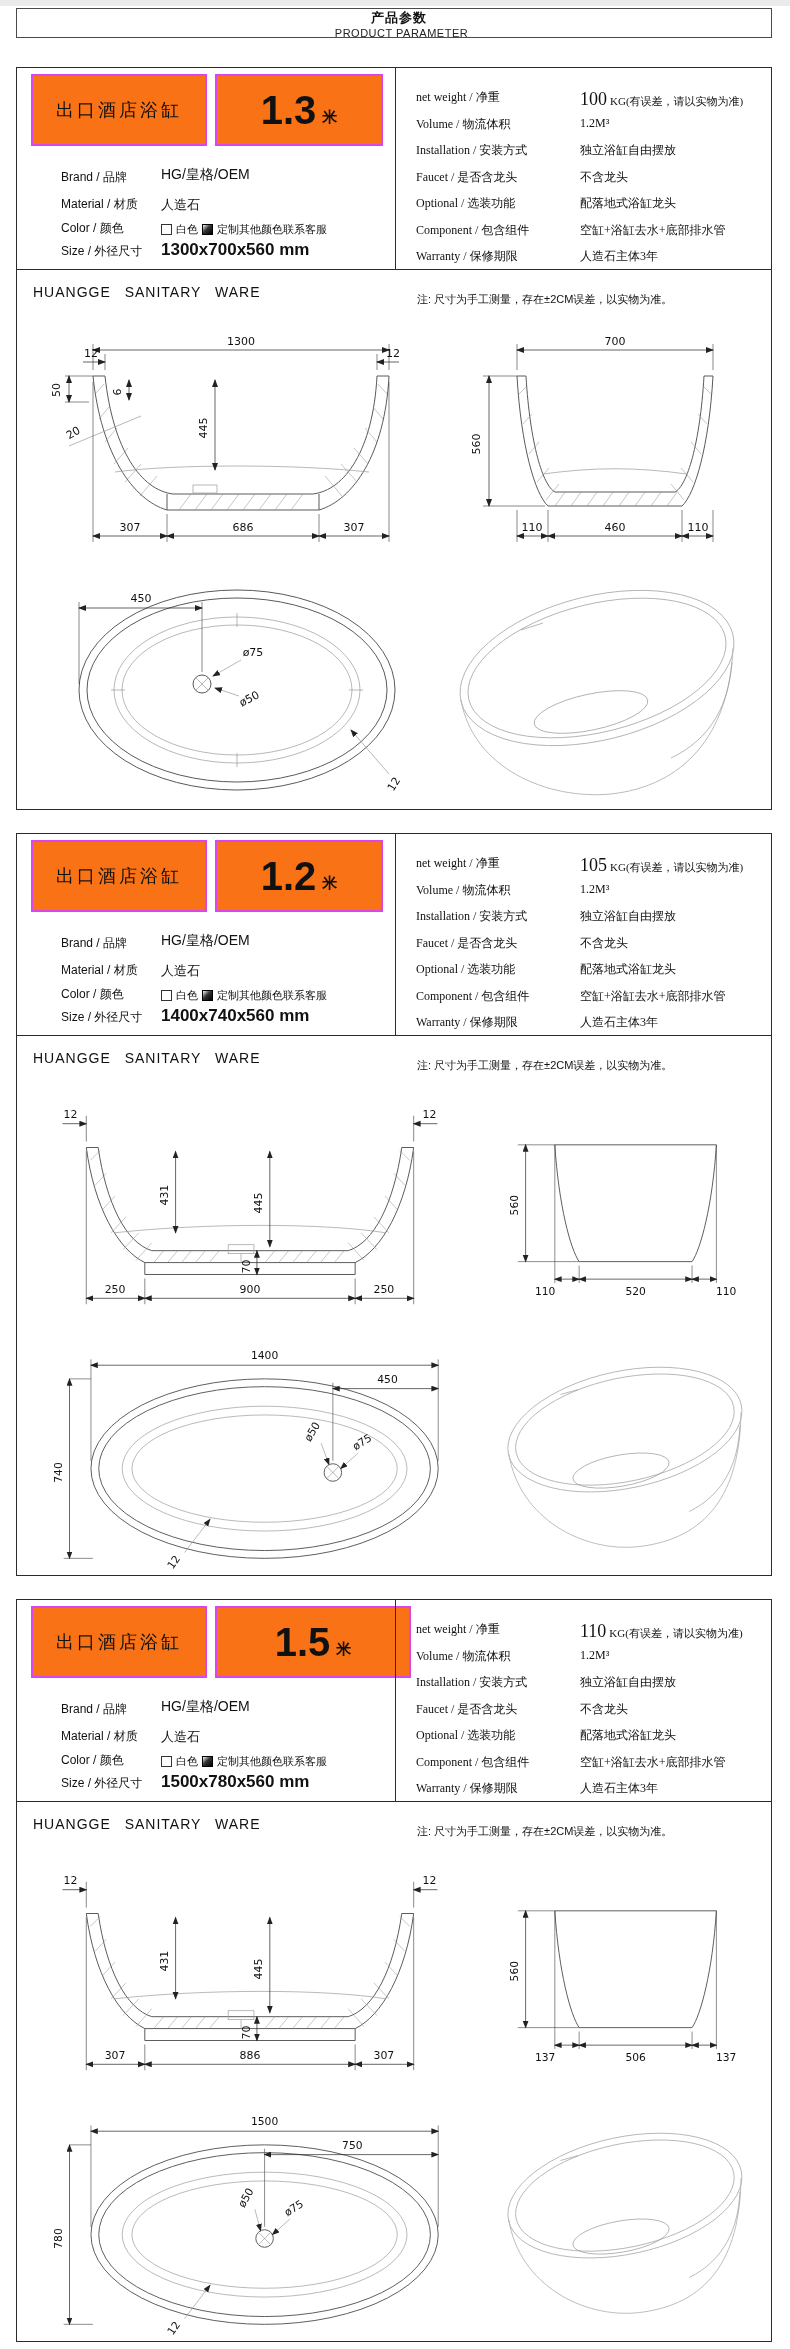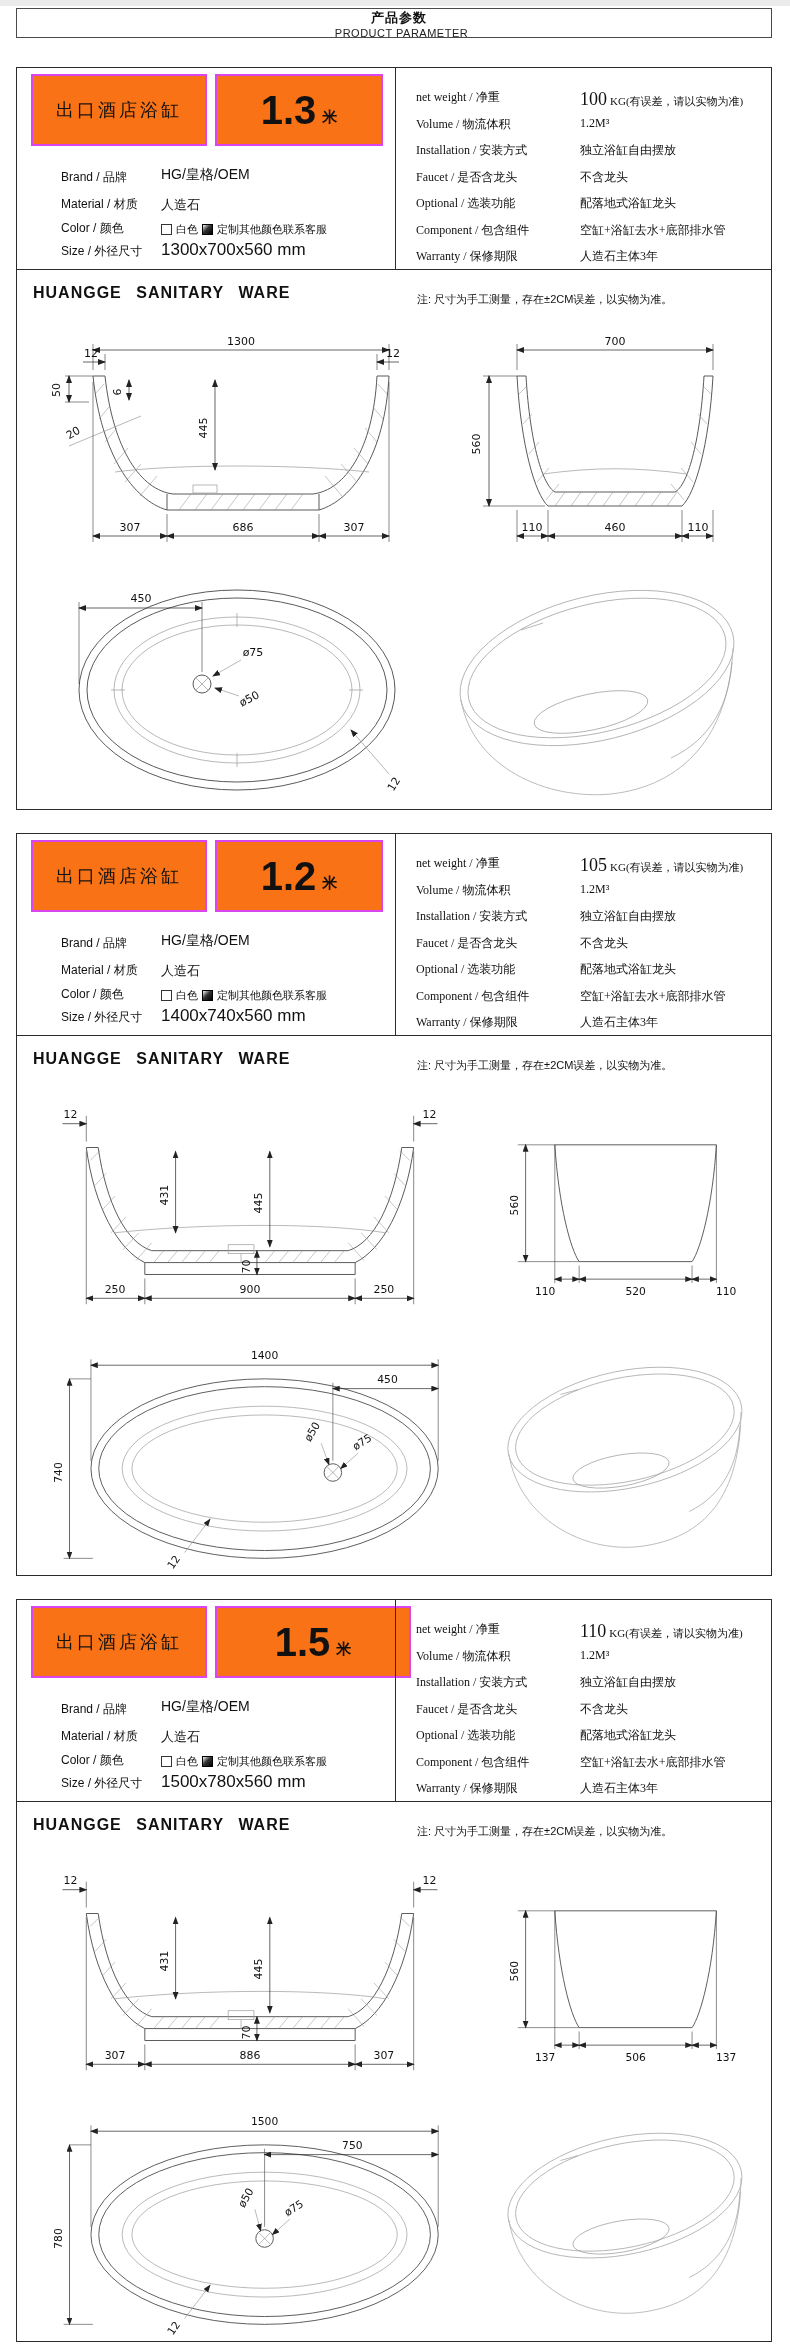--- a/index.html
+++ b/index.html
@@ -17,29 +17,29 @@
   .hbox{position:absolute;border:2px solid #d946ef;box-sizing:border-box;display:flex;
         align-items:center;justify-content:center;background:#f97316;}
   .prodname{font-size:18px;letter-spacing:3px;}
   .bignum{font-size:40px;font-weight:bold;line-height:1;}
   .unit{font-size:15px;font-weight:bold;margin-left:6px;margin-top:14px;}
   .lrow{position:absolute;left:16px;width:350px;height:22px;font-size:12px;}
   .lrow .lab{position:absolute;left:0;top:3px;color:#111;margin-left:28px;}
   .lrow .val{position:absolute;left:128px;top:0;font-size:14px;white-space:nowrap;}
   .lrow .val.small{font-size:13px;top:3px;}
   .lrow .val.tiny{font-size:11px;top:5px;display:flex;align-items:center;gap:4px;}
-  .lrow .val.big{font-size:17px;font-weight:400;}
+  .lrow .val.big{font-size:17px;font-weight:700;}
   .sw{display:inline-block;width:11px;height:11px;border:1px solid #333;box-sizing:border-box;}
   .sw.dark{background:linear-gradient(135deg,#fff 0%,#333 45%,#000 100%);border:1px solid #000;}
   .rrow{position:absolute;left:20px;width:350px;height:22px;font-size:12px;white-space:nowrap;}
   .rrow .lab{position:absolute;left:0;top:3px;}
   .rrow .val{position:absolute;left:164px;top:3px;font-size:12px;}
   .rrow .num{font-size:18px;}
   .rrow .rest{font-size:11px;}
-  .wtitle{position:absolute;left:16px;top:216px;font-size:16px;font-weight:bold;
+  .wtitle{position:absolute;left:16px;top:216px;font-size:14px;font-weight:normal;
           letter-spacing:1px;word-spacing:9px;white-space:nowrap;}
   .note{position:absolute;left:400px;top:224px;font-size:11px;white-space:nowrap;}
   svg.draw{position:absolute;overflow:visible;}
   .draw path,.draw line,.draw ellipse,.draw circle,.draw rect{fill:none;stroke:#5a5a5a;stroke-width:1;}
   .draw .thin{stroke:#9a9a9a;stroke-width:.7;}
   .draw .hat{stroke:#8d8d8d;stroke-width:.5;}
   .draw .ext{stroke:#3a3a3a;stroke-width:.6;}
   .draw .dim{stroke:#222;stroke-width:.7;}
   .draw .ghost{stroke:#b3b3b3;stroke-width:.9;}
   .draw text{fill:#111;stroke:none;font:11px "DejaVu Sans",sans-serif;}

